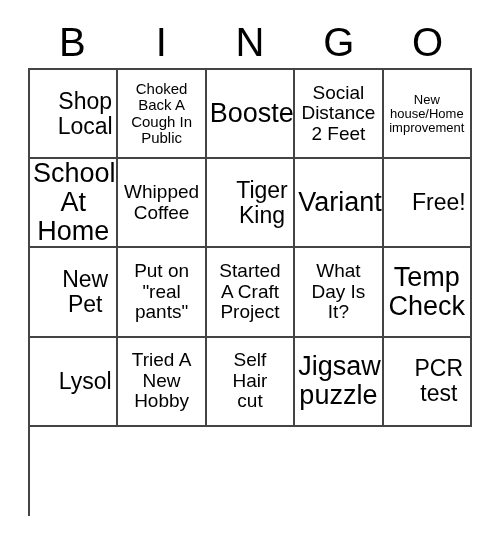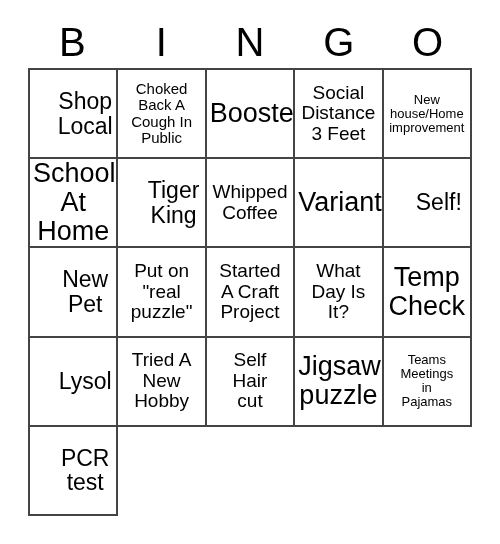--- a/index.html
+++ b/index.html
@@ -109,54 +109,54 @@
 Back A
 Cough In
 Public</span>
       </div>
       <div class="cell sz-l">
         <span class="cell-text">Booster</span>
       </div>
       <div class="cell sz-m">
         <span class="cell-text">Social
 Distance
-3 Feet</span>
+2 Feet</span>
       </div>
       <div class="cell sz-xs">
         <span class="cell-text">New
 house/Home
 improvement</span>
       </div>
       <div class="cell sz-l">
         <span class="cell-text">School
 At
 Home</span>
       </div>
+      <div class="cell sz-m">
+        <span class="cell-text">Whipped
+Coffee</span>
+      </div>
       <div class="cell sz-xxl">
         <span class="cell-text">Tiger
 King</span>
-      </div>
-      <div class="cell sz-m">
-        <span class="cell-text">Whipped
-Coffee</span>
       </div>
       <div class="cell sz-l">
         <span class="cell-text">Variant</span>
       </div>
       <div class="cell sz-xxl">
-        <span class="cell-text">Self!</span>
+        <span class="cell-text">Free!</span>
       </div>
       <div class="cell sz-xxl">
         <span class="cell-text">New
 Pet</span>
       </div>
       <div class="cell sz-m">
         <span class="cell-text">Put on
 "real
-puzzle"</span>
+pants"</span>
       </div>
       <div class="cell sz-m">
         <span class="cell-text">Started
 A Craft
 Project</span>
       </div>
       <div class="cell sz-m">
         <span class="cell-text">What
 Day Is
 It?</span>
@@ -175,25 +175,19 @@
       </div>
       <div class="cell sz-m">
         <span class="cell-text">Self
 Hair
 cut</span>
       </div>
       <div class="cell sz-xl">
         <span class="cell-text">Jigsaw
 puzzle</span>
       </div>
-      <div class="cell sz-xs">
-        <span class="cell-text">Teams
-Meetings
-in
-Pajamas</span>
-      </div>
       <div class="cell sz-xxl">
         <span class="cell-text">PCR
 test</span>
       </div>
     </div>
 
 </div>
 
 </body></html>

